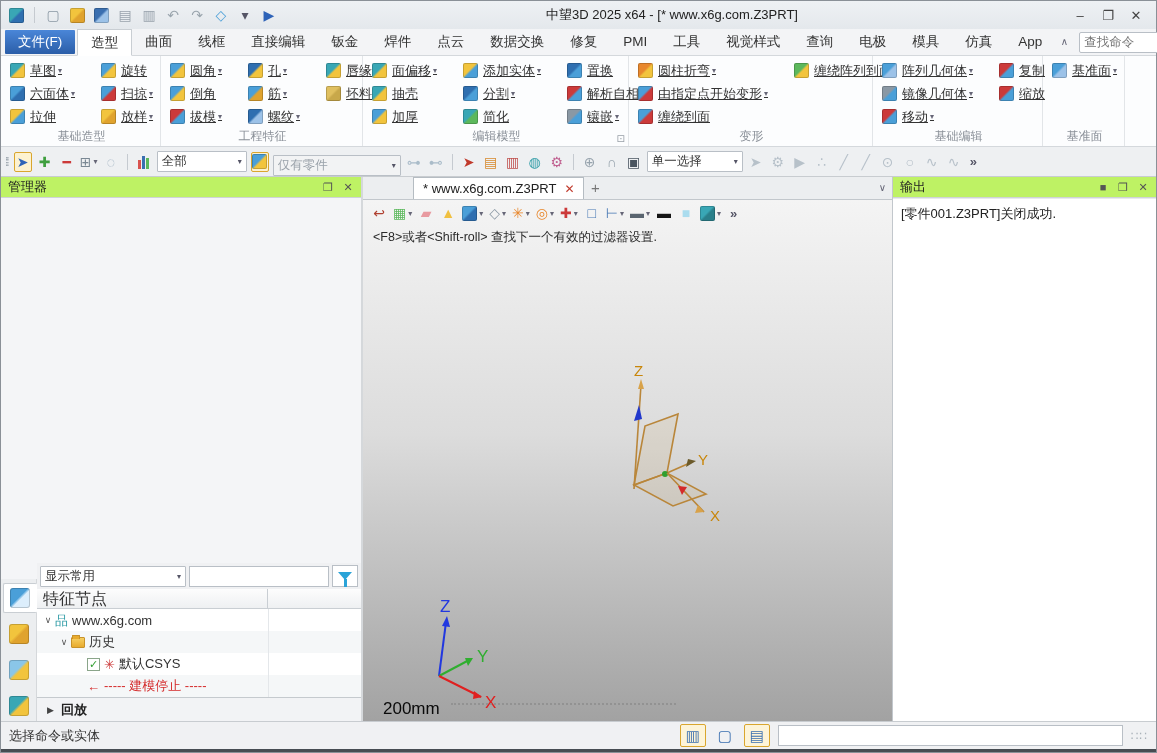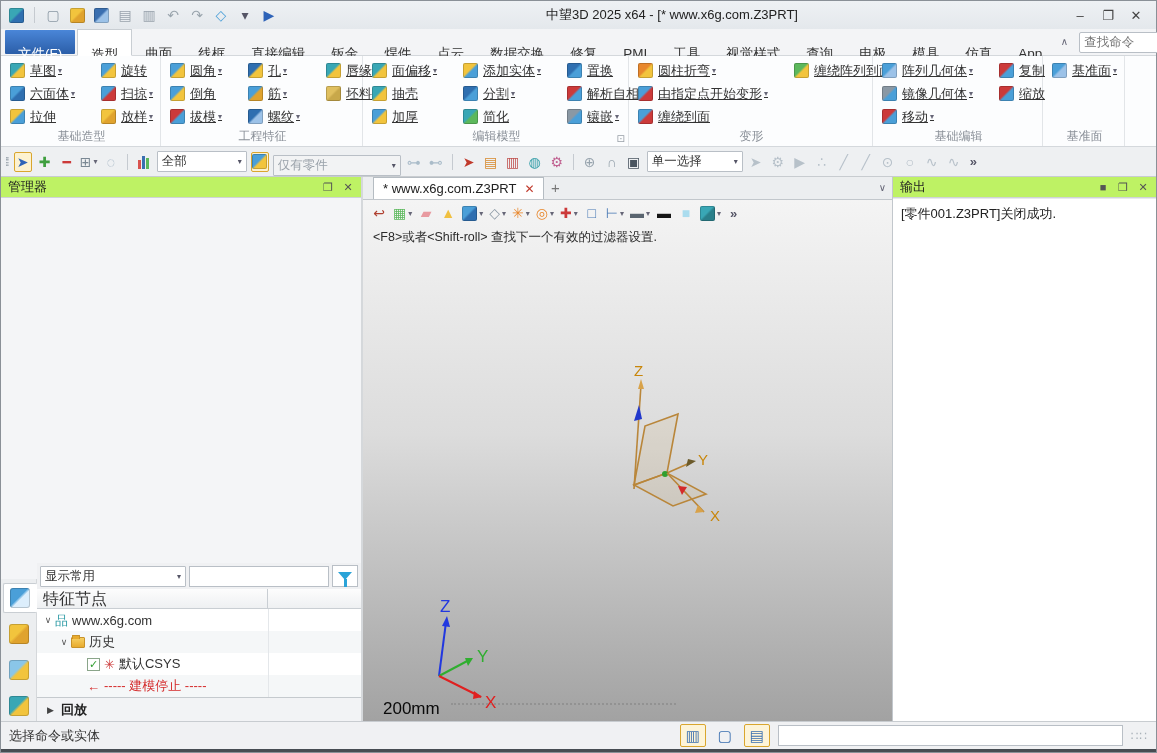--- a/index.html
+++ b/index.html
@@ -16,21 +16,21 @@
   .icbtn.dis .glyph { opacity:.8; }
   .caret { font-size:8px; color:#667; margin-left:2px; }
   .tbsep { width:1px; height:16px; background:#c5cad0; margin:0 3px; display:inline-block; }
   .chip { width:15px; height:15px; border-radius:2px; display:inline-block; box-shadow:inset 0 0 0 1px rgba(0,0,0,.18); }
   .win-title { flex:1; text-align:center; font-size:13px; color:#222; }
   .win-controls { display:flex; padding-right:6px; }
   .win-controls .icbtn { width:28px; color:#444; font-size:13px; }
 
   
   .menubar { height:27px; background:#f3f4f6; display:flex; align-items:stretch; border-bottom:1px solid #d4d8dc; flex:0 0 auto; }
-  .mtab { padding:12px 13px; line-height:26px; font-size:13.5px; color:#333; cursor:default; white-space:nowrap;text-align:right; }
+  .mtab { padding:0 13px; line-height:26px; font-size:13.5px; color:#333; cursor:default; white-space:nowrap;text-align:right; }
   .mtab.file { background:linear-gradient(#4a86d8,#2b5ea8); color:#fff; margin:1px 2px 1px 4px; line-height:24px; border-radius:1px; }
   .mtab.active { background:#fff; border:1px solid #c9ced3; border-bottom:1px solid #fff; margin-bottom:-1px; }
   .menu-right { margin-left:auto; display:flex; align-items:center; gap:6px; padding-right:4px; }
   .searchbox { display:flex; align-items:center; width:150px; height:21px; background:#fff; border:1px solid #b9bfc6; border-radius:2px; padding:0 4px; }
   .searchbox input { border:none; outline:none; flex:1; font-size:12.5px; width:100px; font-family:inherit; color:#333; background:transparent; }
 
   
   .ribbon { height:91px; background:#fcfdfe; display:flex; border-bottom:1px solid #d4d8dc; flex:0 0 auto; }
   .rib-group { display:flex; flex-direction:column; border-right:1px solid #e2e5e8; padding:3px 4px 0 6px; position:relative; }
   .rib-cols { display:flex; flex:1; gap:20px;text-decoration:underline; }
@@ -82,21 +82,21 @@
   .tree-row .ticon { margin-right:4px; font-size:13px; line-height:1; }
   .folder-chip { width:14px; height:11px; background:linear-gradient(#f6cf62,#e8ab2e); border:1px solid #c8922a; border-radius:1px; position:relative; margin-right:4px; }
   .folder-chip::before { content:""; position:absolute; top:-3px; left:0; width:6px; height:3px; background:#e8ab2e; border:1px solid #c8922a; border-bottom:none; border-radius:1px 1px 0 0; }
   .checkbox { width:13px; height:13px; background:#fff; border:1px solid #8aa58a; display:inline-flex; align-items:center; justify-content:center; margin-right:4px; color:#2f9e2f; font-size:11px; font-weight:bold; }
   .replay-bar { height:24px; border-top:1px solid #c5cace; background:#f2f3f5; display:flex; align-items:center; padding-left:10px; gap:7px; font-size:13px; font-weight:bold; color:#222; flex:0 0 auto; }
   .replay-bar .tri { font-size:9px; color:#444; }
 
   
   .viewport { flex:1; display:flex; flex-direction:column; min-width:0; background:#eceef0; }
   .tabbar { height:23px; background:#eceef0; border-bottom:1px solid #c2c7cc; display:flex; align-items:flex-end; padding-left:10px; flex:0 0 auto; }
-  .doctab { height:22px; background:#fff; border:1px solid #b5bcc2; border-bottom:none; display:flex; align-items:center; padding:0 9px; font-size:13px; color:#222; }
+  .doctab { height:22px; background:#fff; border:1px solid #b5bcc2; border-bottom:none; display:flex; align-items:center; padding:0 9px; font-size:13px; color:#222;margin-left:40px; }
   .doctab .closex { color:#c0392b; font-weight:bold; margin-left:8px; font-size:12px; }
   .tab-plus { width:22px; text-align:center; color:#777; font-size:15px; line-height:22px; }
   .tab-chevron { margin-left:auto; margin-right:6px; color:#667; font-size:10px; line-height:22px; }
   .canvas { flex:1; position:relative; background:linear-gradient(#f4f4f4 0%, #dcdcdc 45%, #a2a2a2 100%); overflow:hidden; }
   .viewbar { height:26px; display:flex; align-items:center; gap:6px; padding:0 8px; }
   .viewbar .icbtn { min-width:16px; }
   .hints { padding:2px 10px; font-size:12.5px; color:#2b2b2b; line-height:18px; }
   .csys-svg { position:absolute; left:235px; top:163px; }
   .triad-svg { position:absolute; left:48px; top:398px; }
   .scale-label { position:absolute; left:20px; bottom:2px; font-size:17px; color:#0a0a0a; }

